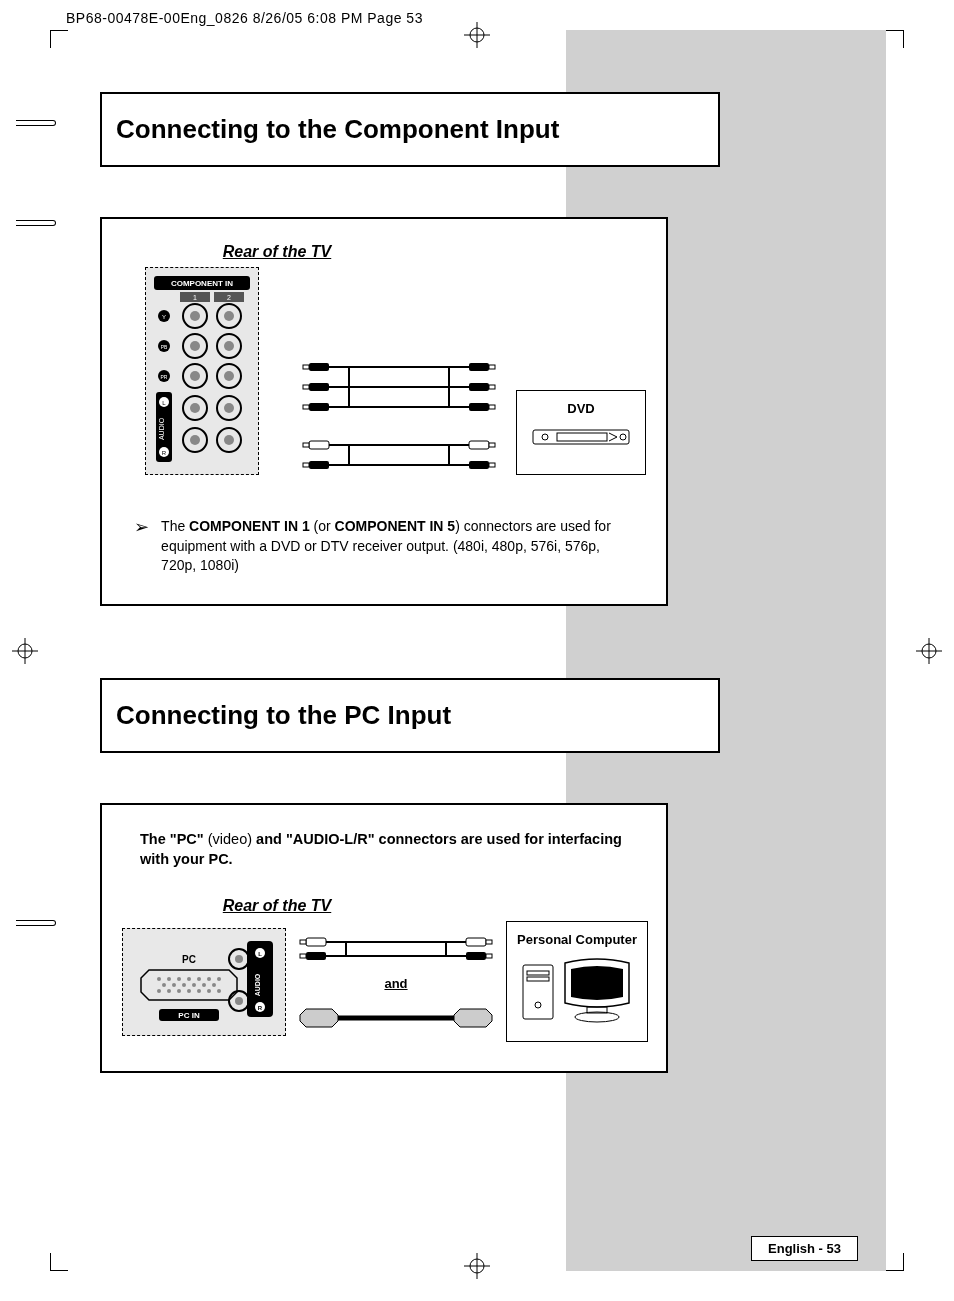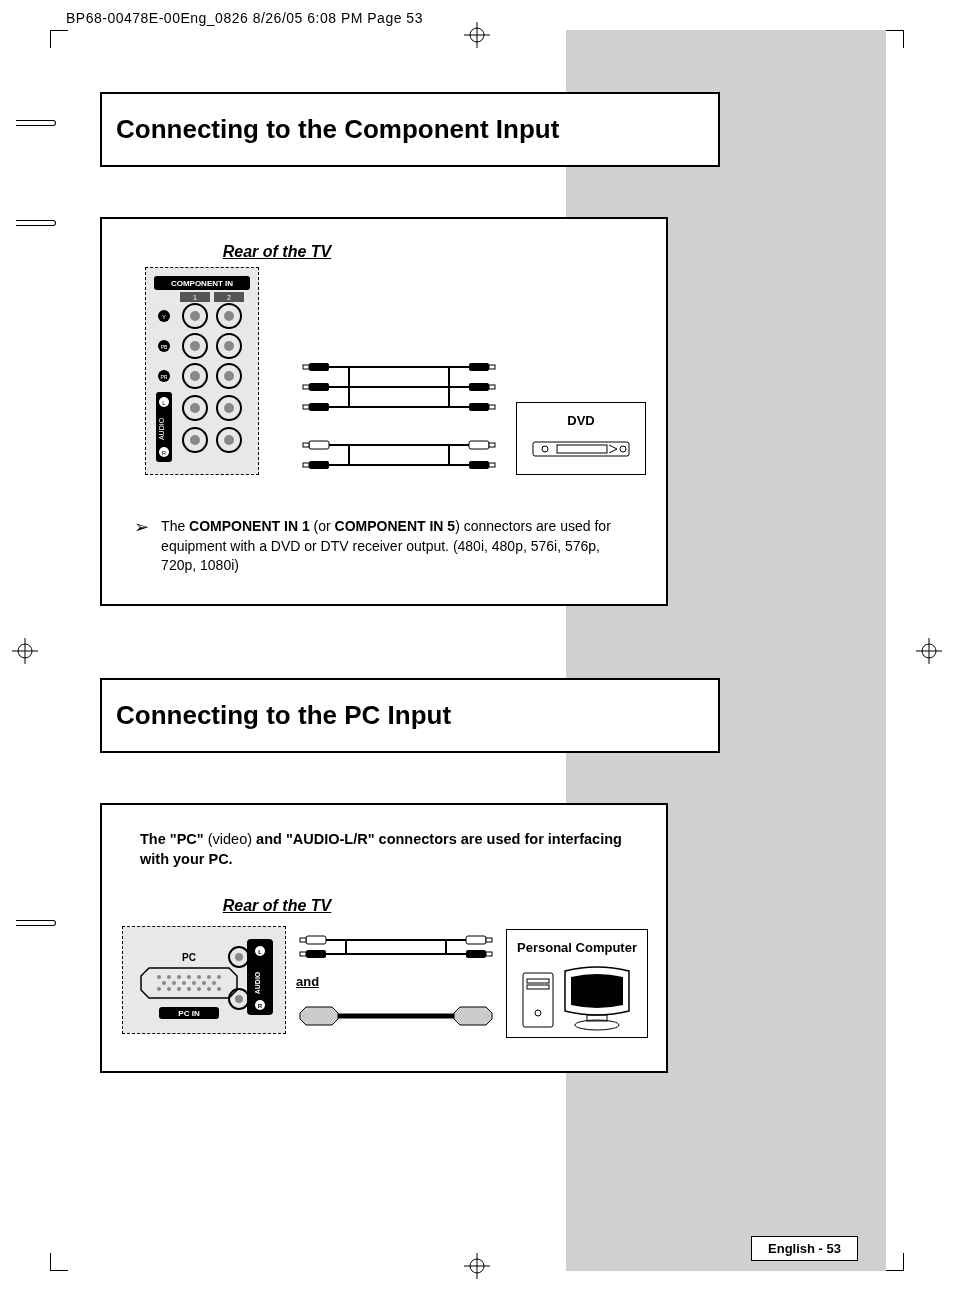--- a/index.html
+++ b/index.html
@@ -115,30 +115,30 @@
     display: flex;
     flex-direction: column;
     align-items: center;
     gap: 18px;
     margin-top: 20px;
   }
   .cable-col2 {
     flex: 1;
     display: flex;
     flex-direction: column;
+    align-items: center;
     gap: 8px;
     margin-top: 4px;
   }
   .device-box {
     border: 1px solid #000;
-    padding: 10px 10px 0 10px;
+    padding: 10px 10px 12px 10px;
     width: 130px;
     text-align: center;
     background: #fff;
-    margin-top: 8px;
   }
   .device-name { font-weight: bold; font-size: 13px; margin-bottom: 8px; }
   .device-split > div { margin-bottom: 8px; }
   .device-split { display: flex; flex-direction: column; gap: 10px; }
   .note {
     display: flex;
     gap: 12px;
     margin-top: 42px;
     font-size: 14px;
     line-height: 1.4;

